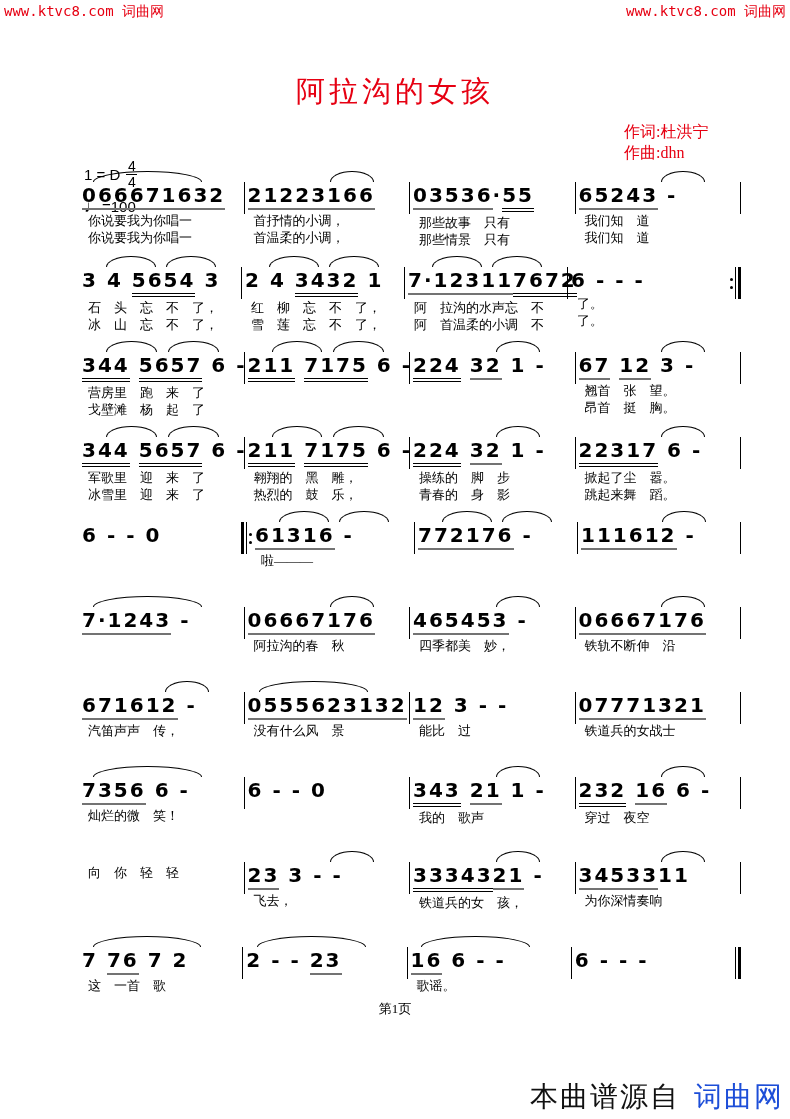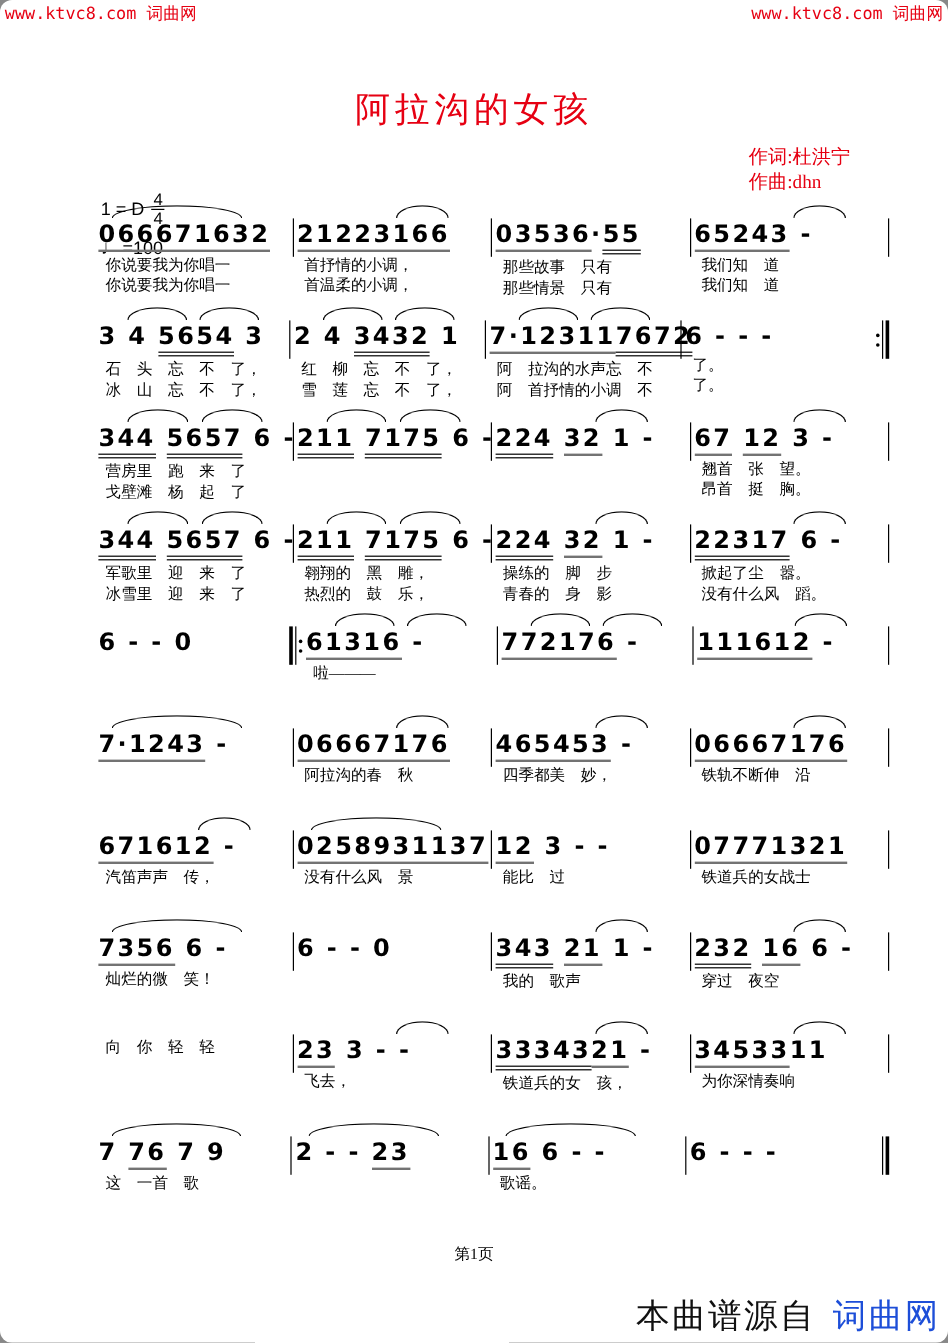--- a/index.html
+++ b/index.html
@@ -1,17 +1,17 @@
 <!DOCTYPE html>
 <html><head>
 <meta charset="utf-8">
 <style>
   html,body{margin:0;padding:0;background:#888;}
   .page{position:relative;width:790px;height:1119px;background:#ffffff;overflow:hidden;
-        font-family:"Liberation Sans",sans-serif;color:#000;border-radius:10px;}
+        font-family:"Liberation Sans",sans-serif;color:#000;}
 
   
   .wm{position:absolute;top:3px;font-family:"DejaVu Sans Mono",monospace;
       font-size:14px;color:#e60012;white-space:pre;}
   .wm-left{left:4px;}
   .wm-right{right:4px;}
 
   
   .title{position:absolute;top:72px;left:0;right:0;margin:0;text-align:center;
          font-family:Liberation Sans, sans-serif;font-weight:normal;
@@ -48,21 +48,21 @@
   .arc.pair::after{left:54%;}
 
   
   .bar{display:flex;align-items:center;height:32px;margin-top:12px;flex:0 0 auto;}
   .bl{width:1px;height:32px;background:#000;margin:0 1px;}
   .bl.thick{width:3px;}
   .bdots{display:flex;flex-direction:column;justify-content:center;gap:5px;margin:0 1px;}
   .bdots i{width:3px;height:3px;background:#000;border-radius:50%;}
 
   
-  .pageno{position:absolute;top:1036px;left:0;right:0;text-align:center;
+  .pageno{position:absolute;top:1000px;left:0;right:0;text-align:center;
           font-family:"Liberation Serif",serif;font-size:13px;}
   .brand{position:absolute;top:1078px;right:6px;font-size:28px;letter-spacing:2px;
          font-family:"Liberation Sans",sans-serif;color:#111;}
   .brandname{color:#1d4ed8;margin-left:14px;}
 </style>
 </head>
 <body>
 
 <div class="page">
   <div class="wm wm-left">www.ktvc8.com 词曲网</div>
@@ -139,21 +139,21 @@
             <div class="arc pair"></div>
             <div class="notes"><span class="u0">2 4 </span><span class="u2">3432</span><span class="u0"> 1</span></div>
             <div class="lyrics"><div>红　柳　忘　不　了，</div><div>雪　莲　忘　不　了，</div></div>
           </div>
           <div class="bar">
             <span class="bl"></span>
           </div>
           <div class="measure">
             <div class="arc pair"></div>
             <div class="notes"><span class="u1">7·12311</span><span class="u2">7672</span></div>
-            <div class="lyrics"><div>阿　拉沟的水声忘　不</div><div>阿　首抒情的小调　不</div></div>
+            <div class="lyrics"><div>阿　拉沟的水声忘　不</div><div>阿　首温柔的小调　不</div></div>
           </div>
           <div class="bar">
             <span class="bl"></span>
           </div>
           <div class="measure">
             <div class="notes"><span class="u0">6 - - -</span></div>
             <div class="lyrics"><div>了。</div><div>了。</div></div>
           </div>
           <div class="bar">
             <span class="bdots">
@@ -221,21 +221,21 @@
             <div class="arc small"></div>
             <div class="notes"><span class="u2">224</span><span class="u0"> </span><span class="u1">32</span><span class="u0"> 1 -</span></div>
             <div class="lyrics"><div>操练的　脚　步</div><div>青春的　身　影</div></div>
           </div>
           <div class="bar">
             <span class="bl"></span>
           </div>
           <div class="measure">
             <div class="arc small"></div>
             <div class="notes"><span class="u2">22317</span><span class="u0"> 6 -</span></div>
-            <div class="lyrics"><div>掀起了尘　嚣。</div><div>没有什么风　蹈。</div></div>
+            <div class="lyrics"><div>掀起了尘　嚣。</div><div>跳起来舞　蹈。</div></div>
           </div>
           <div class="bar">
             <span class="bl"></span>
           </div>
         </div>
       </div>
       <div class="system">
         <div class="mrow">
           <div class="measure">
             <div class="notes"><span class="u0">6 - - 0</span></div>
@@ -316,21 +316,21 @@
           <div class="measure">
             <div class="arc small"></div>
             <div class="notes"><span class="u1">671612</span><span class="u0"> -</span></div>
             <div class="lyrics"><div>汽笛声声　传，</div></div>
           </div>
           <div class="bar">
             <span class="bl"></span>
           </div>
           <div class="measure">
             <div class="arc wide"></div>
-            <div class="notes"><span class="u1">0258931137</span></div>
+            <div class="notes"><span class="u1">0555623132</span></div>
             <div class="lyrics"><div>没有什么风　景</div></div>
           </div>
           <div class="bar">
             <span class="bl"></span>
           </div>
           <div class="measure">
             <div class="notes"><span class="u1">12</span><span class="u0"> 3 - -</span></div>
             <div class="lyrics"><div>能比　过</div></div>
           </div>
           <div class="bar">
@@ -411,21 +411,21 @@
           </div>
           <div class="bar">
             <span class="bl"></span>
           </div>
         </div>
       </div>
       <div class="system">
         <div class="mrow">
           <div class="measure">
             <div class="arc wide"></div>
-            <div class="notes"><span class="u0">7 </span><span class="u1">76</span><span class="u0"> 7 9</span></div>
+            <div class="notes"><span class="u0">7 </span><span class="u1">76</span><span class="u0"> 7 2</span></div>
             <div class="lyrics"><div>这　一首　歌</div></div>
           </div>
           <div class="bar">
             <span class="bl"></span>
           </div>
           <div class="measure">
             <div class="arc wide"></div>
             <div class="notes"><span class="u0">2 - - </span><span class="u1">23</span></div>
             <div class="lyrics"></div>
           </div>

